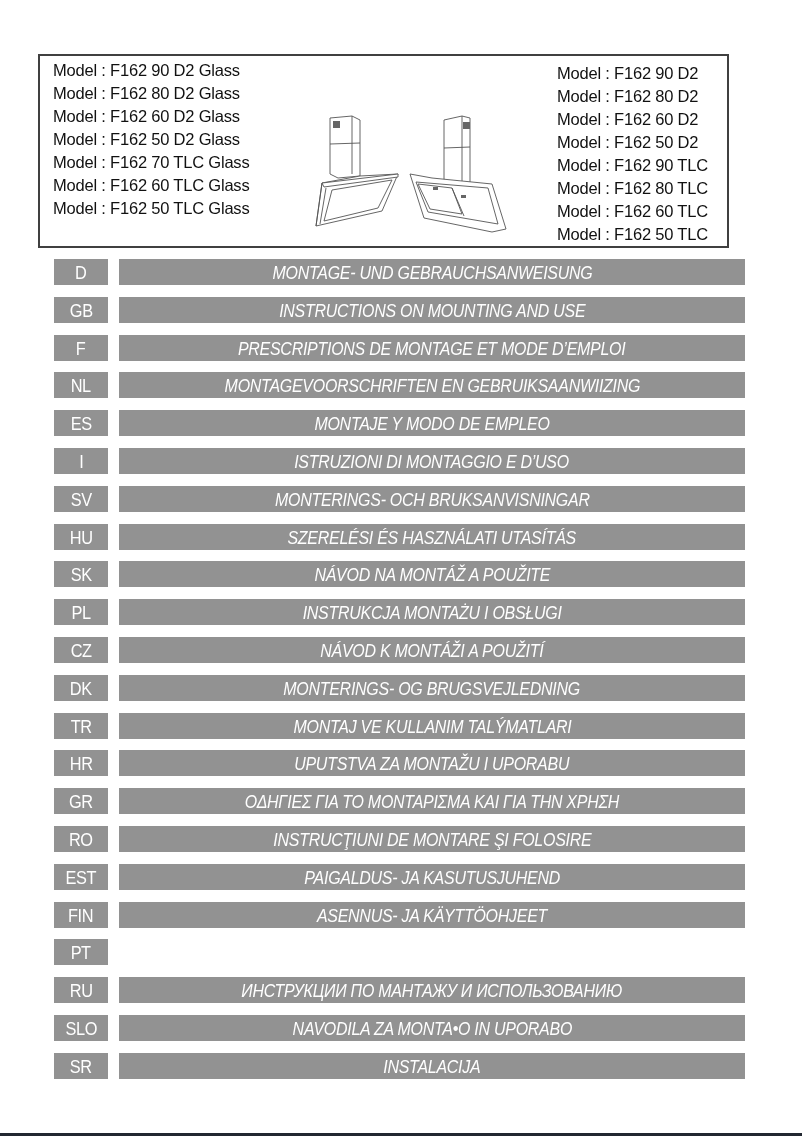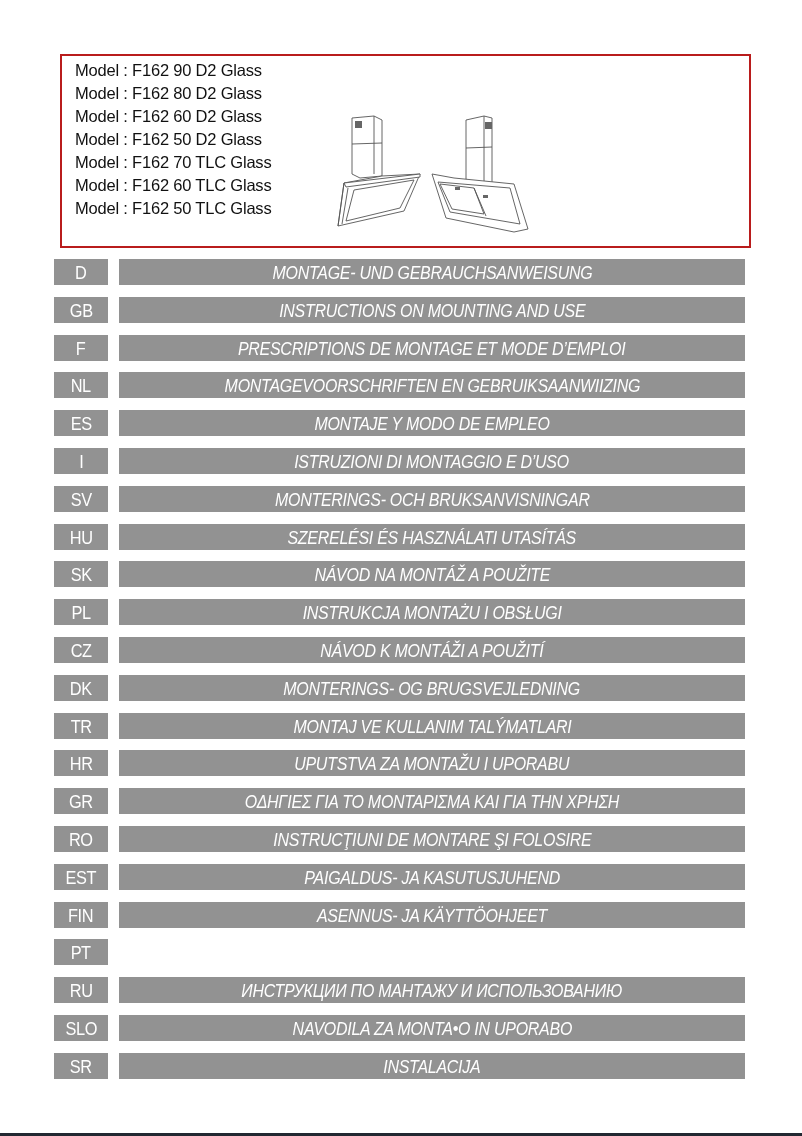--- a/index.html
+++ b/index.html
@@ -1,23 +1,23 @@
 <!DOCTYPE html>
 <html><head>
   <meta charset="utf-8">
   <style>
     html, body { margin: 0; padding: 0; background: #ffffff; }
     body {
       width: 802px; height: 1136px; position: relative; overflow: hidden;
       font-family: "Liberation Sans", "DejaVu Sans", sans-serif;
     }
     .model-box {
-      position: absolute; left: 60px; top: 54px;
+      position: absolute; left: 38px; top: 54px;
       width: 687px; height: 190px;
-      border: 2px solid #b91c1c; background: #ffffff; box-sizing: content-box;
+      border: 2px solid #404040; background: #ffffff; box-sizing: content-box;
     }
     .model-list { position: absolute; top: 3px; margin: 0; padding: 0; list-style: none; }
     .model-list li {
       font-size: 16.5px; line-height: 23px; color: #111111; white-space: nowrap;
       letter-spacing: -0.2px;
     }
     .model-list.left { left: 13px; }
     .model-list.right { left: 517px; top: 6px; }
     .hood-figure { position: absolute; left: 262px; top: 0px; width: 240px; height: 190px; }
     .rows { position: absolute; left: 0; top: 259px; width: 802px; }
@@ -73,20 +73,30 @@
       <rect x="161" y="66" width="7" height="7" fill="#666" stroke="none"></rect>
       <polygon points="108,118 130,122 190,128 204,173 190,176 122,162" fill="#fff"></polygon>
       <polygon points="114,126 186,132 196,168 126,156" fill="#fff"></polygon>
       <polygon points="116,128 150,132 160,158 128,153" fill="#fff"></polygon>
       <line x1="150" y1="132" x2="162" y2="160"></line>
       <rect x="131" y="131" width="5" height="3" fill="#666" stroke="none"></rect>
       <rect x="159" y="139" width="5" height="3" fill="#666" stroke="none"></rect>
     </g>
   </svg>
 
+  <ul class="model-list right">
+    <li>Model : F162 90 D2</li>
+    <li>Model : F162 80 D2</li>
+    <li>Model : F162 60 D2</li>
+    <li>Model : F162 50 D2</li>
+    <li>Model : F162 90 TLC</li>
+    <li>Model : F162 80 TLC</li>
+    <li>Model : F162 60 TLC</li>
+    <li>Model : F162 50 TLC</li>
+  </ul>
 </div>
 
 <div class="rows">
   <div class="row" style="top:0px">
     <div class="badge"><span>D</span></div>
     <div class="bar"><span>MONTAGE- UND GEBRAUCHSANWEISUNG</span></div>
   </div>
   <div class="row" style="top:37.8px">
     <div class="badge"><span>GB</span></div>
     <div class="bar"><span>INSTRUCTIONS ON MOUNTING AND USE</span></div>

